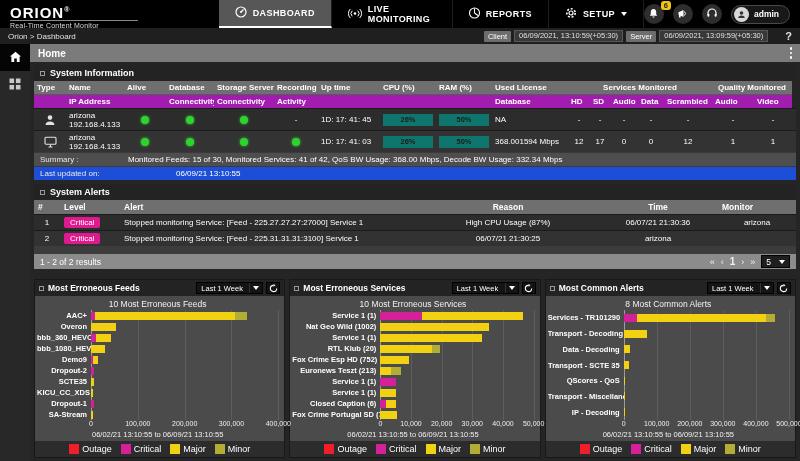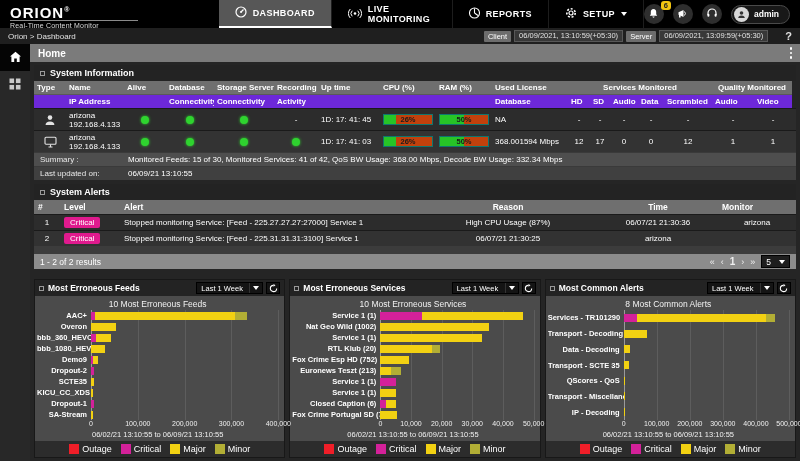--- a/index.html
+++ b/index.html
@@ -48,33 +48,33 @@
 
   .panel-header { height:16px; background:#232323; display:flex; align-items:center; gap:5px; padding:0 6px;
     font-size:9px; font-weight:bold; }
   .collapse-sq { width:5px; height:5px; border:1px solid #9a9a9a; display:inline-block; cursor:pointer; }
 
   
   .si-grid-head, .si-row { display:grid;
     grid-template-columns:32px 58px 42px 48px 60px 44px 62px 56px 56px 76px 22px 20px 28px 26px 48px 42px 38px; }
   .si-grid-head .hc { background:#6f6f6f; font-size:8px; font-weight:bold; padding:2px 3px; line-height:9px;
     white-space:nowrap; overflow:hidden; }
-  .si-grid-head .r2 { background:#6d28d9; border-top:1px solid #5a5a5a; }
+  .si-grid-head .r2 { background:#a21caf; border-top:1px solid #5a5a5a; }
   .si-row { background:#2c2c2c; border-top:1px solid #1a1a1a; height:22px; }
   .si-row:nth-child(2) { background:#333; }
   .si-cell { font-size:8px; display:flex; align-items:center; padding:0 3px; white-space:nowrap; overflow:hidden; }
   .si-cell.center { justify-content:center; }
   .two-line { display:flex; flex-direction:column; justify-content:center; line-height:9px; }
   .dot { width:8px; height:8px; border-radius:50%; background:#2fd32f; box-shadow:0 0 3px #2fd32f; display:inline-block; }
-  .meter { width:52px; height:11px; background:#c2410c; border:1px solid #0f766e; position:relative; }
+  .meter { width:52px; height:11px; background:#737373; border:6px solid #0f766e; position:relative; }
   .meter .fill { position:absolute; left:0; top:0; bottom:0; background:#27c427; }
   .meter .mlabel { position:absolute; inset:0; display:flex; align-items:center; justify-content:center;
     font-size:7.5px; font-weight:bold; color:#1b1b1b; }
   .sum-row { display:flex; background:#4e4e4e; font-size:8px; padding:2px 6px; line-height:9px; border-top:1px solid #3a3a3a; }
-  .sum-row.alt { background:#404040; }
+  .sum-row.alt { background:#1d4ed8;gap:48px; }
   .sum-label { width:88px; flex:0 0 88px; color:#e8e8e8; }
 
   
   .al-grid-head, .al-row { display:grid; grid-template-columns:26px 60px 1fr 180px 120px 78px; }
   .al-grid-head .hc { background:#6f6f6f; font-size:8.5px; font-weight:bold; padding:2px 4px; }
   .al-row { background:#2c2c2c; border-top:1px solid #1a1a1a; height:16px; }
   .al-row:nth-child(2) { background:#323232; }
   .al-cell { font-size:8px; display:flex; align-items:center; padding:0 4px; white-space:nowrap; overflow:hidden; }
   .al-cell.center { justify-content:center; }
   .crit-badge { background:#e01a8e; color:#fff; font-size:8px; padding:1px 6px; border-radius:2px; }

